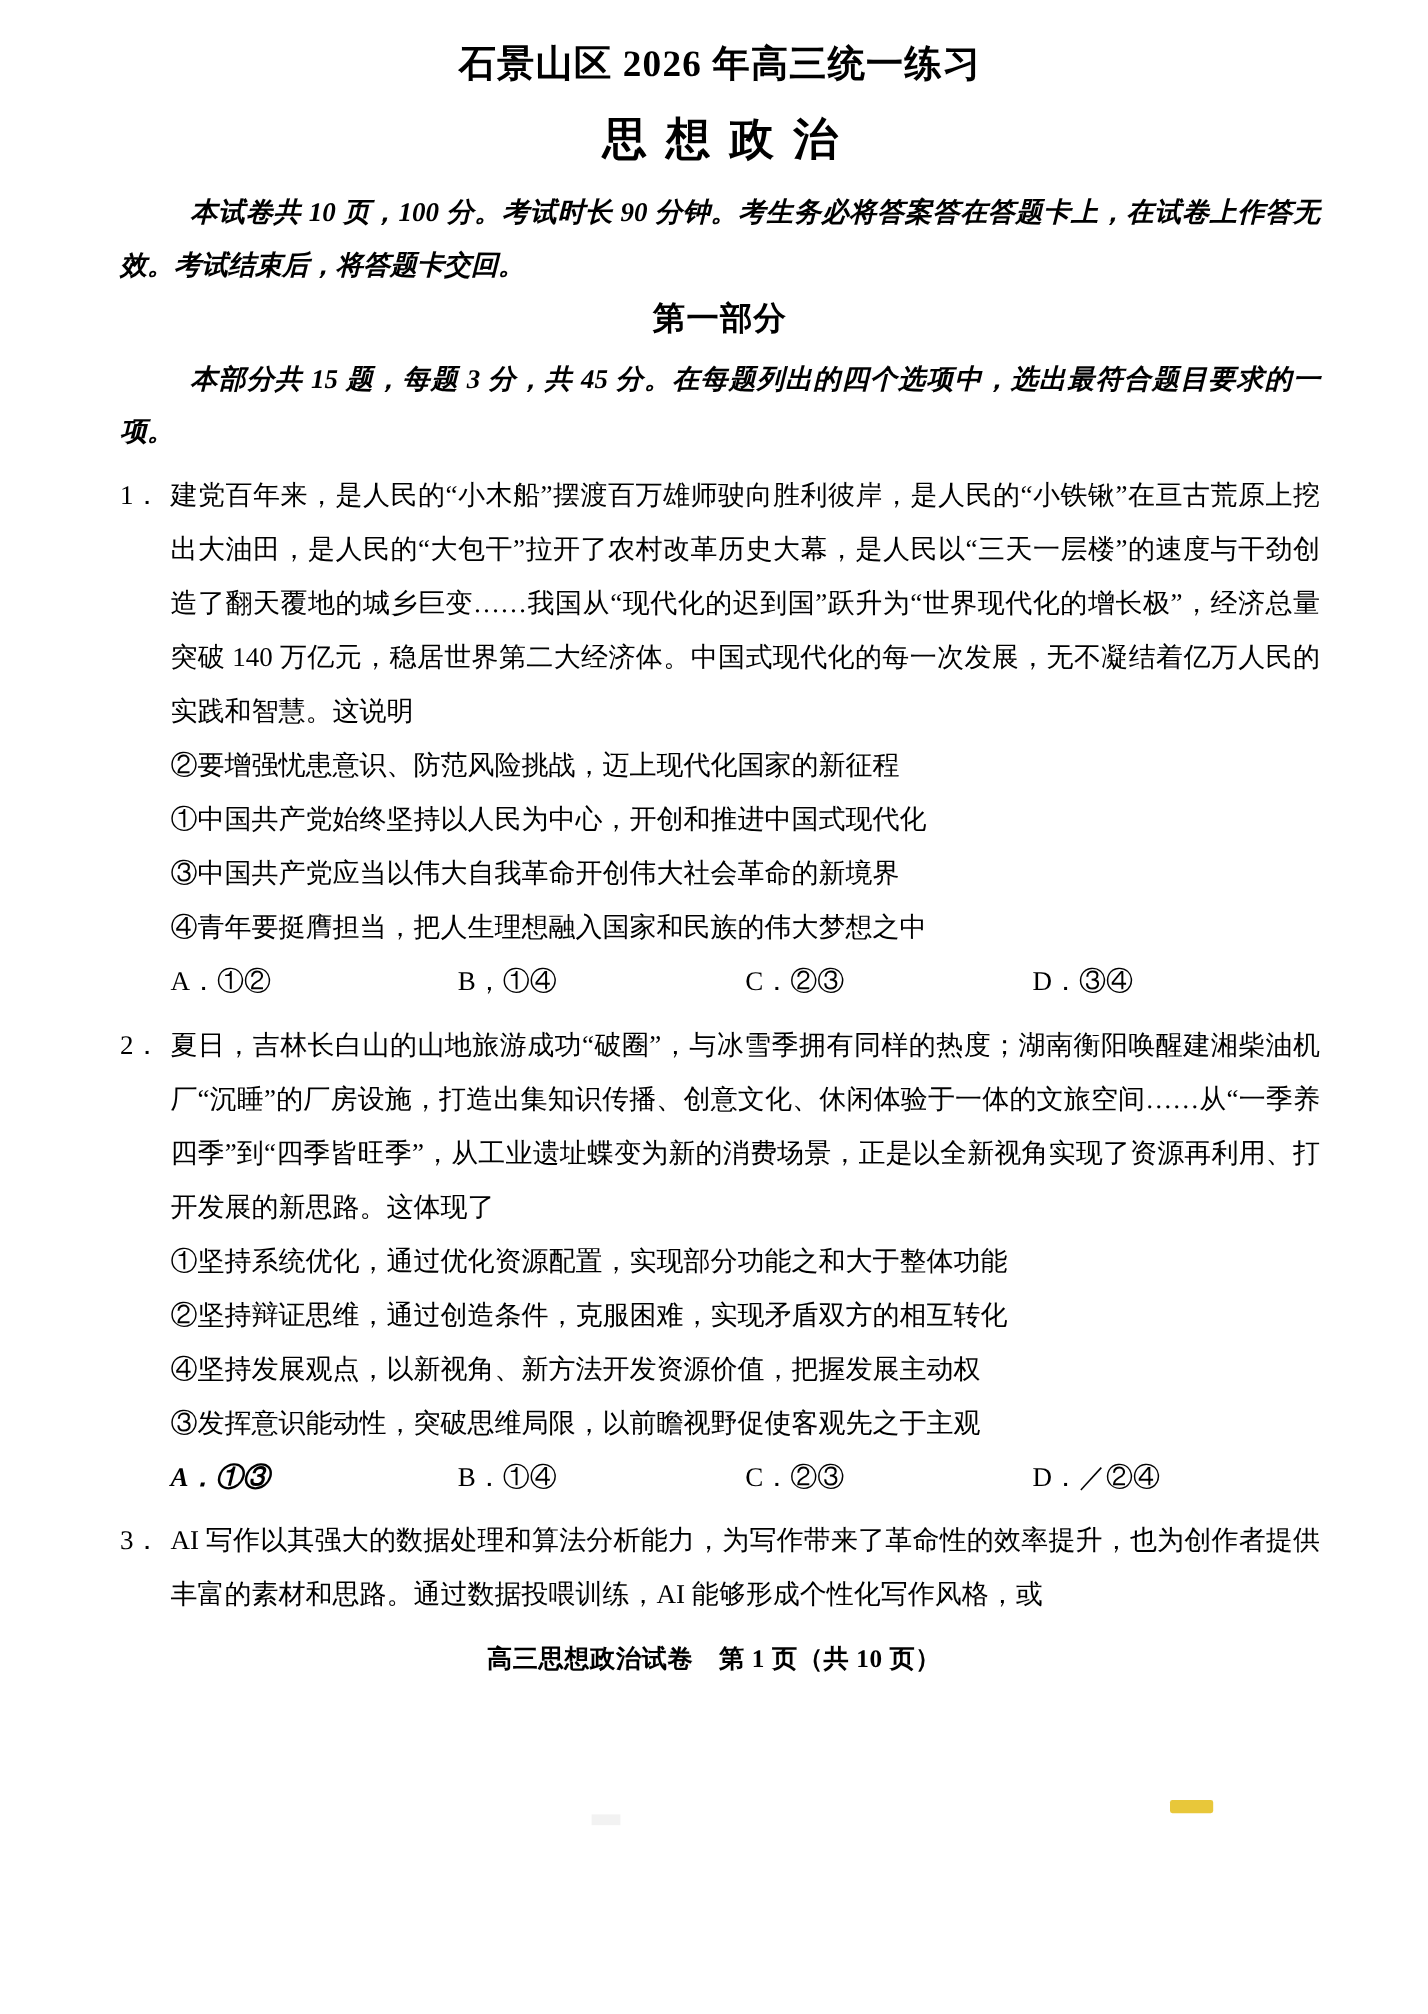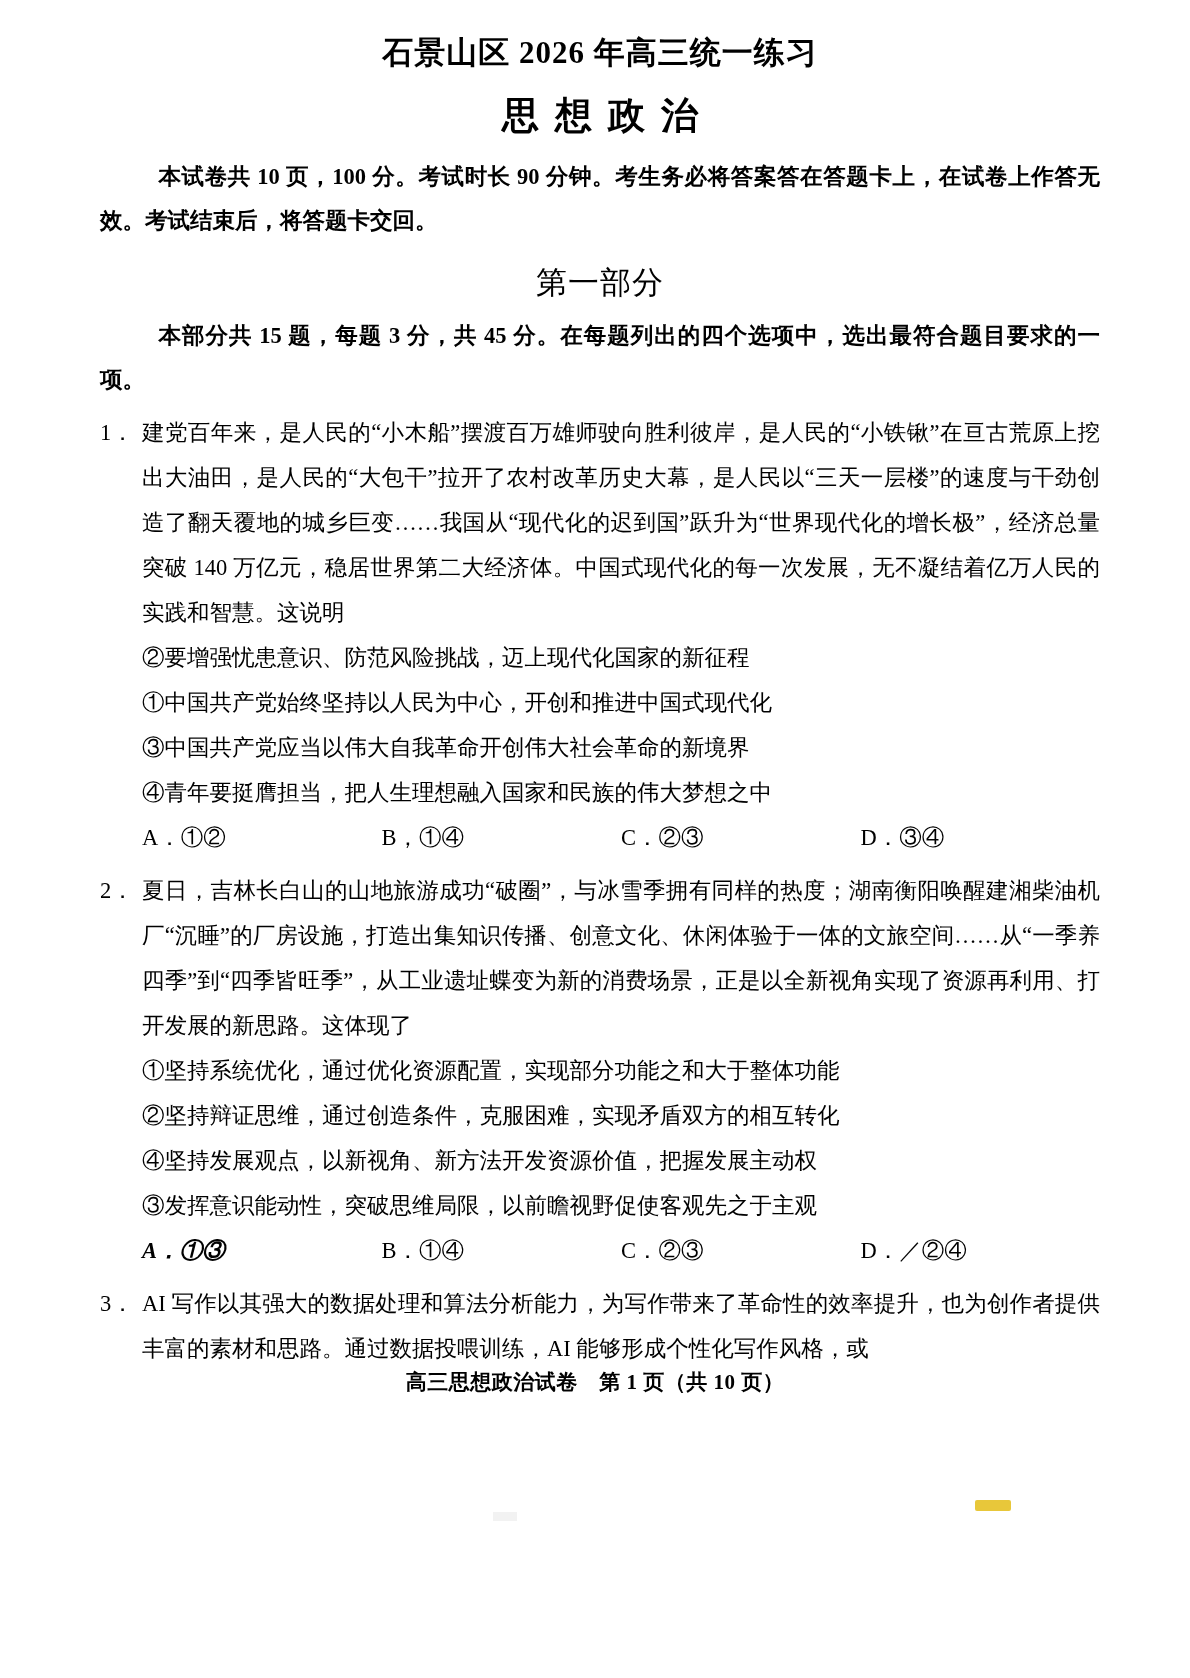--- a/index.html
+++ b/index.html
@@ -44,34 +44,35 @@
     font-size: 37px;
     font-weight: bold;
     letter-spacing: 16px;
     padding-left: 16px;
     line-height: 1.35;
     margin: 18px 0 14px 0;
     font-family: Liberation Sans, sans-serif;
   }
   .section-title {
     text-align: center;
-    font-size: 31px;
-    font-weight: normal;
+    font-size: 27px;
+    font-weight: bold;
     letter-spacing: 1px;
-    margin: 18px 0 10px 0;
+    margin: 4px 0 10px 0;
     line-height: 1.4;
   }
 
   
   .para {
     font-size: 22.5px;
     line-height: 44px;
     text-align: justify;
     text-justify: inter-ideograph;
     margin: 0;
+    font-style: italic;
   }
   .para.indent {
     text-indent: 2.6em;
     font-weight: bold;
   }
 
   
   .question {
     margin-top: 8px;
     font-size: 22.5px;

